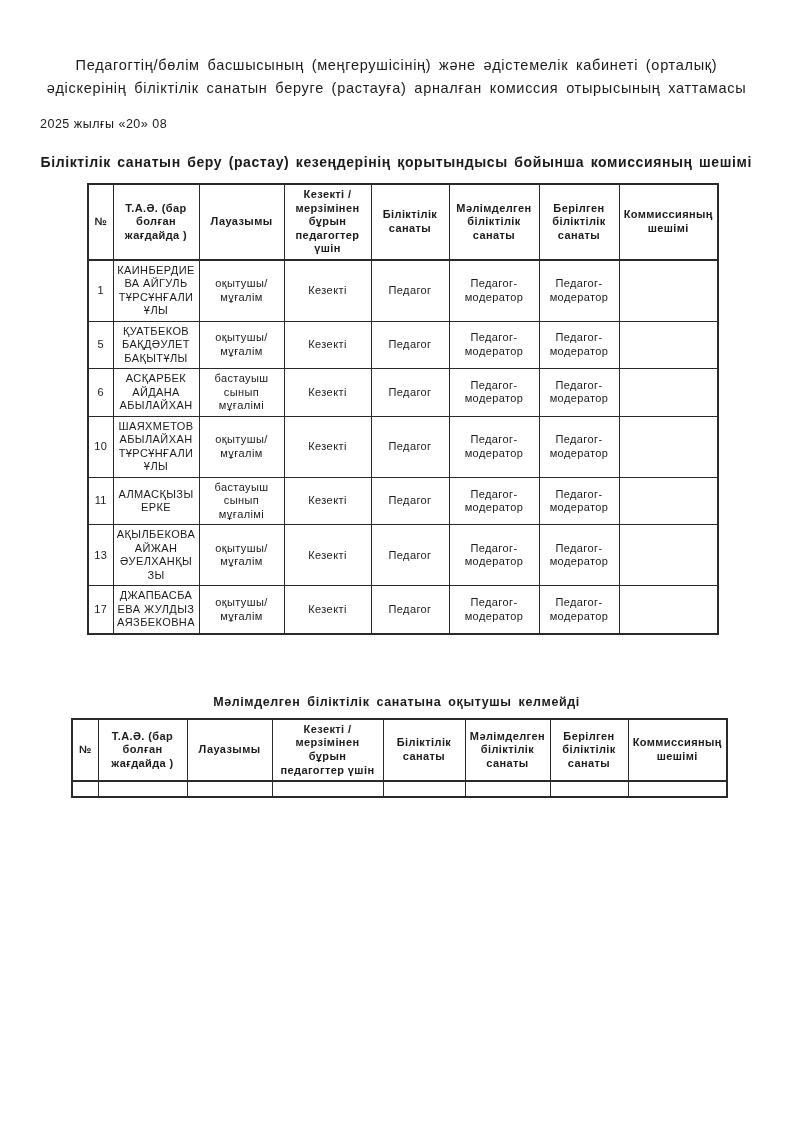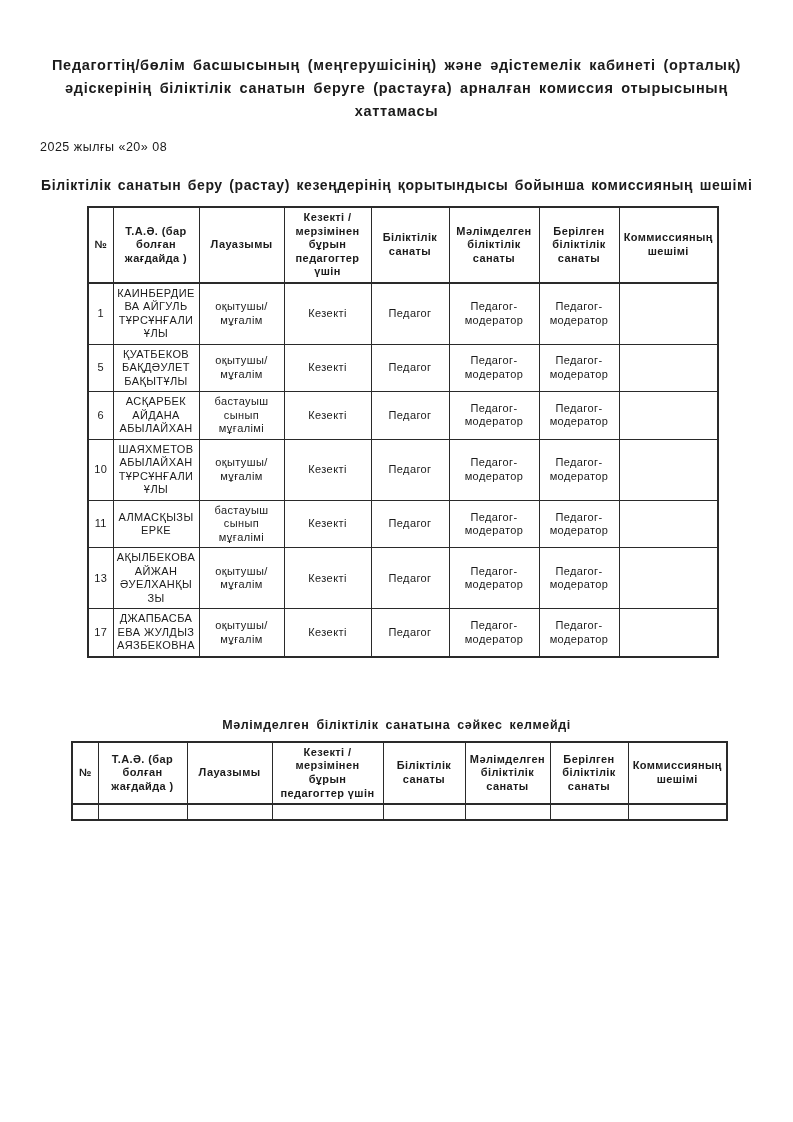--- a/index.html
+++ b/index.html
@@ -15,38 +15,38 @@
     background: #ffffff;
     color: #1b1b1b;
     font-family: "Liberation Sans", "DejaVu Sans", sans-serif;
     padding: 54px 40px 0 40px;
     overflow: hidden;
   }
   .doc-title {
     margin: 0 auto;
     max-width: 700px;
     font-size: 14.5px;
-    font-weight: bold;
+    font-weight: normal;
     line-height: 23px;
     text-align: center;
     letter-spacing: 0.7px;
     word-spacing: 3px;
   }
   .doc-date {
     margin-top: 17px;
     font-size: 12.5px;
     letter-spacing: 0.5px;
   }
   .decision-heading {
     margin: 20px auto 8px auto;
     max-width: 712px;
     font-size: 14px;
     font-weight: bold;
     line-height: 23px;
-    text-align: right;
+    text-align: left;
     letter-spacing: 0.6px;
     word-spacing: 2px;
   }
   .section-heading {
     margin: 0;
     font-size: 12.5px;
     font-weight: bold;
     text-align: center;
     letter-spacing: 0.6px;
     word-spacing: 3px;
@@ -203,21 +203,21 @@
             <td>Педагог</td>
             <td>Педагог-модератор</td>
             <td>Педагог-модератор</td>
             <td></td>
           </tr>
         </tbody>
       </table>
   </section>
 
   <section class="section-no-match">
-    <h3 class="section-heading">Мәлімделген біліктілік  санатына  сәйкес  келмейді</h3>
+    <h3 class="section-heading">Мәлімделген біліктілік  санатына  оқытушы  келмейді</h3>
     <table class="doc-table t2">
       <colgroup>
         <col>
           <col>
           <col>
           <col>
           <col>
           <col>
           <col>
           <col>

